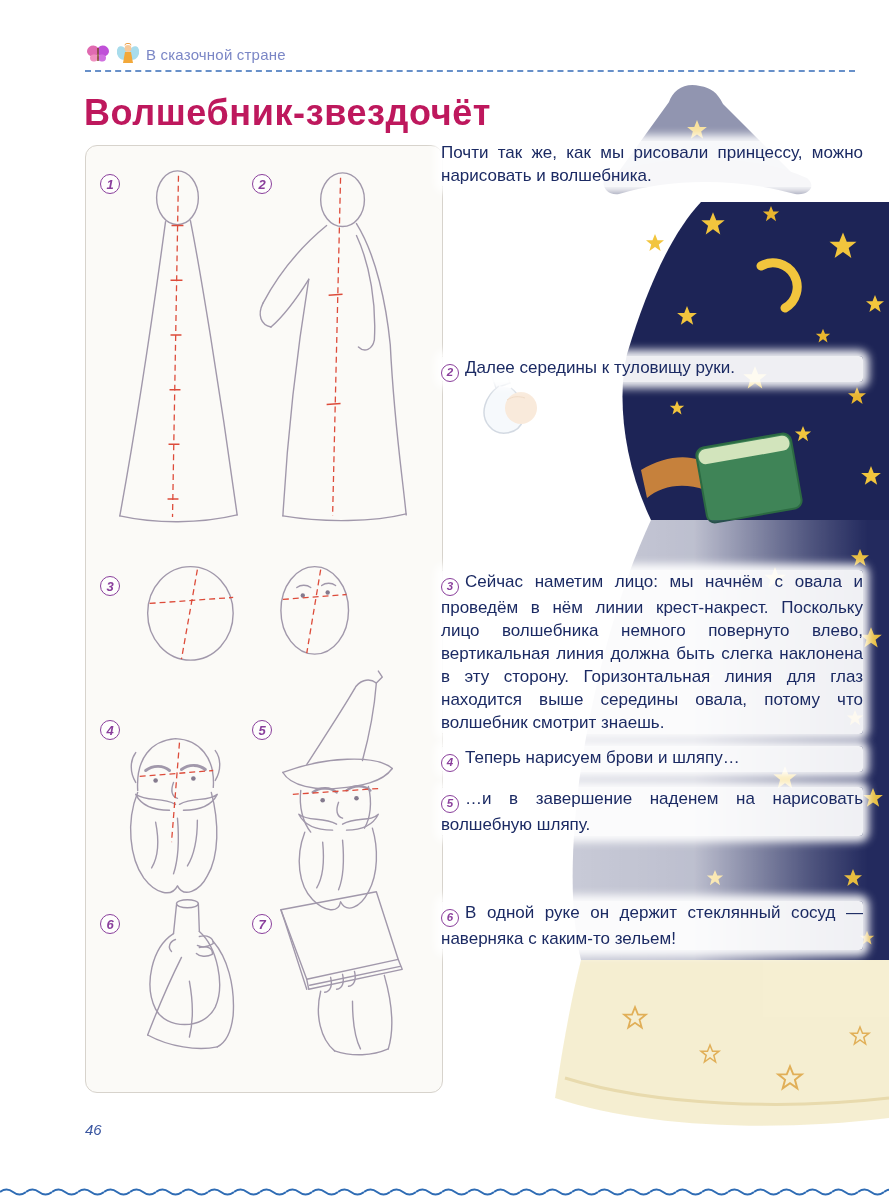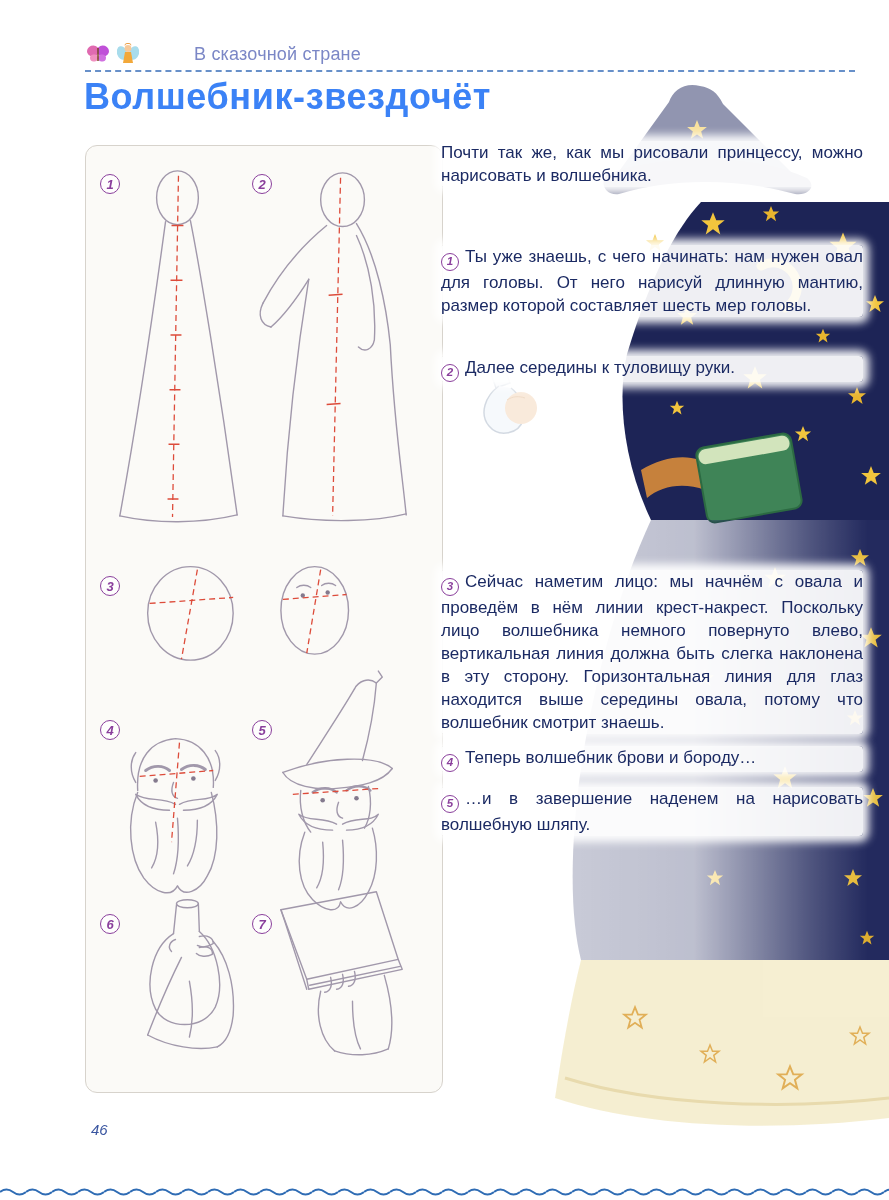--- a/index.html
+++ b/index.html
@@ -2,24 +2,24 @@
 <html><head>
 <meta charset="utf-8">
 <style>
   * { margin:0; padding:0; box-sizing:border-box; }
   html,body { background:#ffffff; }
   body { font-family:"Liberation Sans", sans-serif; }
   .page { position:relative; width:889px; height:1200px; background:#ffffff; overflow:hidden; }
 
   
   .header { position:absolute; left:86px; top:42px; display:flex; align-items:center; gap:7px; z-index:3; }
-  .header-label { color:#7b87c6; font-size:18px; letter-spacing:.2px;margin-left:48px; }
+  .header-label { color:#7b87c6; font-size:15px; letter-spacing:.2px; }
   .header-rule { position:absolute; left:85px; top:70px; width:770px; border-top:2px dashed #4d7dc0; opacity:.85; z-index:3; }
 
-  .title { position:absolute; left:84px; top:76px; font-size:36px; font-weight:bold; color:#3b82f6; letter-spacing:.6px; z-index:3; }
+  .title { position:absolute; left:84px; top:92px; font-size:36px; font-weight:bold; color:#be185d; letter-spacing:.6px; z-index:3; }
 
   
   .panel { position:absolute; left:85px; top:145px; width:358px; height:948px; background:#fbfaf7;
            border:1px solid #d7d3cc; border-radius:12px; z-index:2; }
   .panel svg.sketches { position:absolute; inset:0; pointer-events:none; }
   .badge { position:absolute; width:20px; height:20px; border:1.8px solid #8a3f9c; border-radius:50%;
            color:#8a3f9c; font-style:italic; font-weight:bold; font-size:13px; line-height:1;
            display:flex; align-items:center; justify-content:center; background:rgba(255,255,255,.75); }
   .bp1{left:14px;top:28px} .bp2{left:166px;top:28px} .bp3{left:14px;top:430px}
   .bp4{left:14px;top:574px} .bp5{left:166px;top:574px} .bp6{left:14px;top:768px} .bp7{left:166px;top:768px}
@@ -30,21 +30,21 @@
           box-shadow:0 0 8px 6px rgba(255,255,255,.93); border-radius:4px; }
   .ibadge { display:inline-flex; width:18px; height:18px; border:1.6px solid #8a3f9c; border-radius:50%;
             color:#8a3f9c; font-style:italic; font-weight:bold; font-size:11.5px; line-height:1;
             align-items:center; justify-content:center; margin-right:6px; vertical-align:-3px; background:#fff; }
   .p-intro{top:141px} .p1{top:245px} .p2{top:356px} .p3{top:570px}
   .p4{top:746px} .p5{top:787px} .p6{top:901px} .p7{top:966px}
 
   
   .wizard { position:absolute; left:455px; top:78px; width:434px; height:1062px; z-index:1; pointer-events:none; }
 
-  .pagenum { position:absolute; left:91px; top:1121px; font-style:italic; color:#3a56a0; font-size:15px; z-index:3; }
+  .pagenum { position:absolute; left:85px; top:1121px; font-style:italic; color:#3a56a0; font-size:15px; z-index:3; }
   .bottom-wave { position:absolute; left:0; bottom:3px; z-index:2; }
 </style>
 </head>
 <body>
 
 <div class="page">
 
   <svg class="wizard" viewBox="0 0 434 1062">
     <defs>
       <polygon id="star" points="0,-9 2.5,-2.8 9,-2.8 3.8,1.4 5.6,8 0,4 -5.6,8 -3.8,1.4 -9,-2.8 -2.5,-2.8"></polygon>
@@ -260,34 +260,34 @@
     <div class="badge bp2">2</div>
     <div class="badge bp3">3</div>
     <div class="badge bp4">4</div>
     <div class="badge bp5">5</div>
     <div class="badge bp6">6</div>
     <div class="badge bp7">7</div>
   </div>
 
   <div class="para p-intro">Почти так же, как мы рисовали принцессу, можно нарисовать и волшебника.</div>
 
-  <div class="para p1">
-    <span class="ibadge">1</span><span>Ты уже знаешь, с чего начинать: нам нужен овал для головы. От него нарисуй длинную мантию, размер которой составляет шесть мер головы.</span>
-  </div>
   <div class="para p2">
     <span class="ibadge">2</span><span>Далее середины к туловищу руки.</span>
   </div>
   <div class="para p3">
     <span class="ibadge">3</span><span>Сейчас наметим лицо: мы начнём с овала и проведём в нём линии крест-накрест. Поскольку лицо волшебника немного повернуто влево, вертикальная линия должна быть слегка наклонена в эту сторону. Горизонтальная линия для глаз находится выше середины овала, потому что волшебник смотрит знаешь.</span>
   </div>
   <div class="para p4">
-    <span class="ibadge">4</span><span>Теперь волшебник брови и бороду…</span>
+    <span class="ibadge">4</span><span>Теперь нарисуем брови и шляпу…</span>
   </div>
   <div class="para p5">
     <span class="ibadge">5</span><span>…и в завершение наденем на нарисовать волшебную шляпу.</span>
+  </div>
+  <div class="para p6">
+    <span class="ibadge">6</span><span>В одной руке он держит стеклянный сосуд — наверняка с каким-то зельем!</span>
   </div>
 
   <div class="pagenum">46</div>
 
   <svg class="bottom-wave" width="889" height="10" viewBox="0 0 889 10" preserveAspectRatio="none">
     <defs>
       <pattern id="wavep" width="26" height="10" patternUnits="userSpaceOnUse">
         <path d="M0,5 Q6.5,0 13,5 Q19.5,10 26,5" fill="none" stroke="#2f6cb4" stroke-width="2"></path>
       </pattern>
     </defs>

